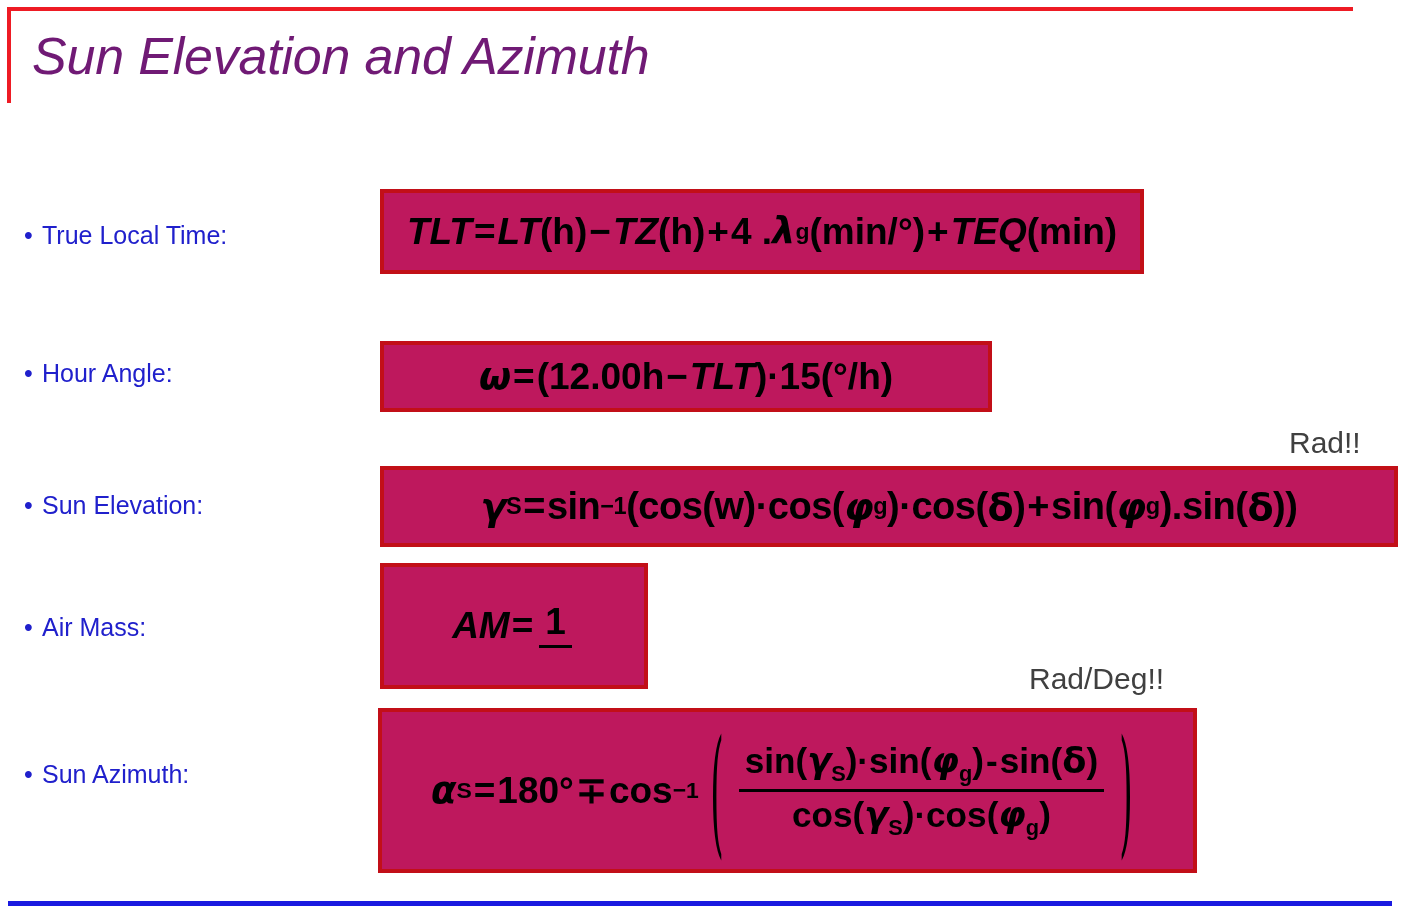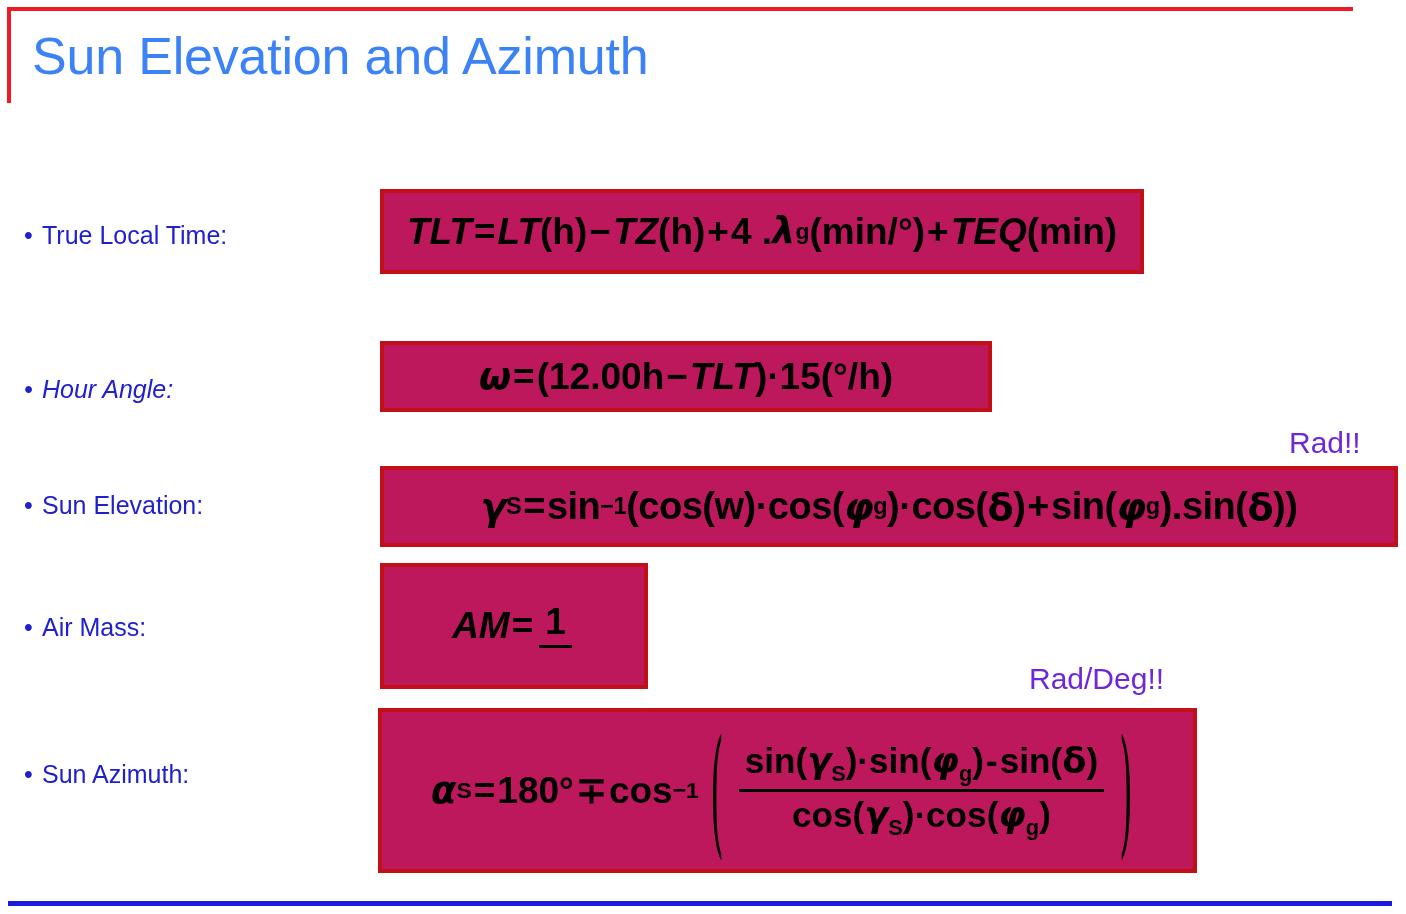--- a/index.html
+++ b/index.html
@@ -35,50 +35,51 @@
     width: 1384px; height: 5px;
     background: #1a1ae0;
   }
 
   
   .slide-title {
     position: absolute;
     left: 32px; top: 25px;
     font-size: 52px;
     line-height: 62px;
-    color: #3b82f6;
+    color: #701a75;
     font-weight: 400;
     letter-spacing: -0.2px;
     white-space: nowrap;
+    font-style: italic;
   }
 
   
   .bullet {
     position: absolute;
     color: #2020cc;
     font-size: 25px;
     line-height: 38px;
     white-space: nowrap;
     left: 24px;
   }
   .bullet .dot {
     display: inline-block;
     width: 18px;
     vertical-align: baseline;
   }
   .b1 { top: 216px; }
-  .b2 { top: 370px; font-style: italic; }
+  .b2 { top: 354px; }
   .b3 { top: 486px; }
   .b4 { top: 608px; }
   .b5 { top: 755px; }
 
   
   .annot {
     position: absolute;
-    color: #6d28d9;
+    color: #404040;
     font-size: 30px;
     line-height: 34px;
     white-space: nowrap;
   }
   .annot-rad     { left: 1289px; top: 426px; }
   .annot-raddeg  { left: 1029px; top: 662px; }
 
   
   .fbox {
     position: absolute;

